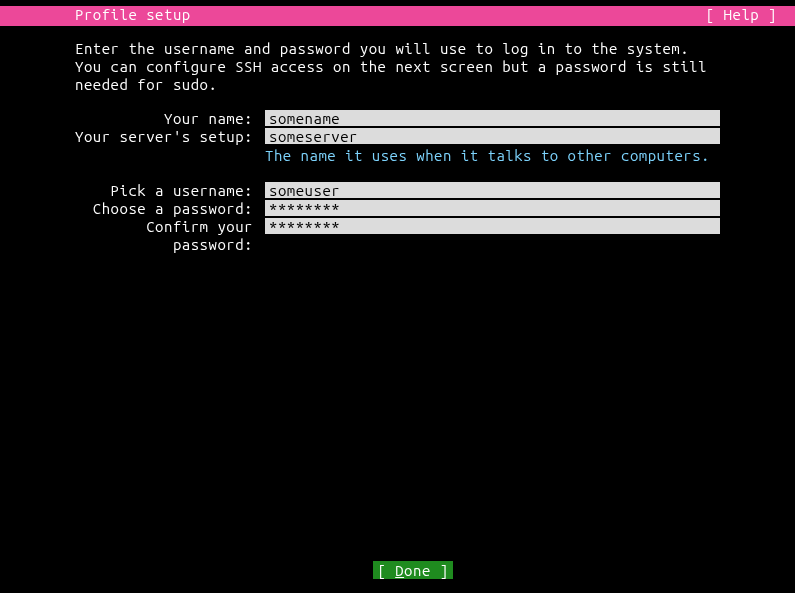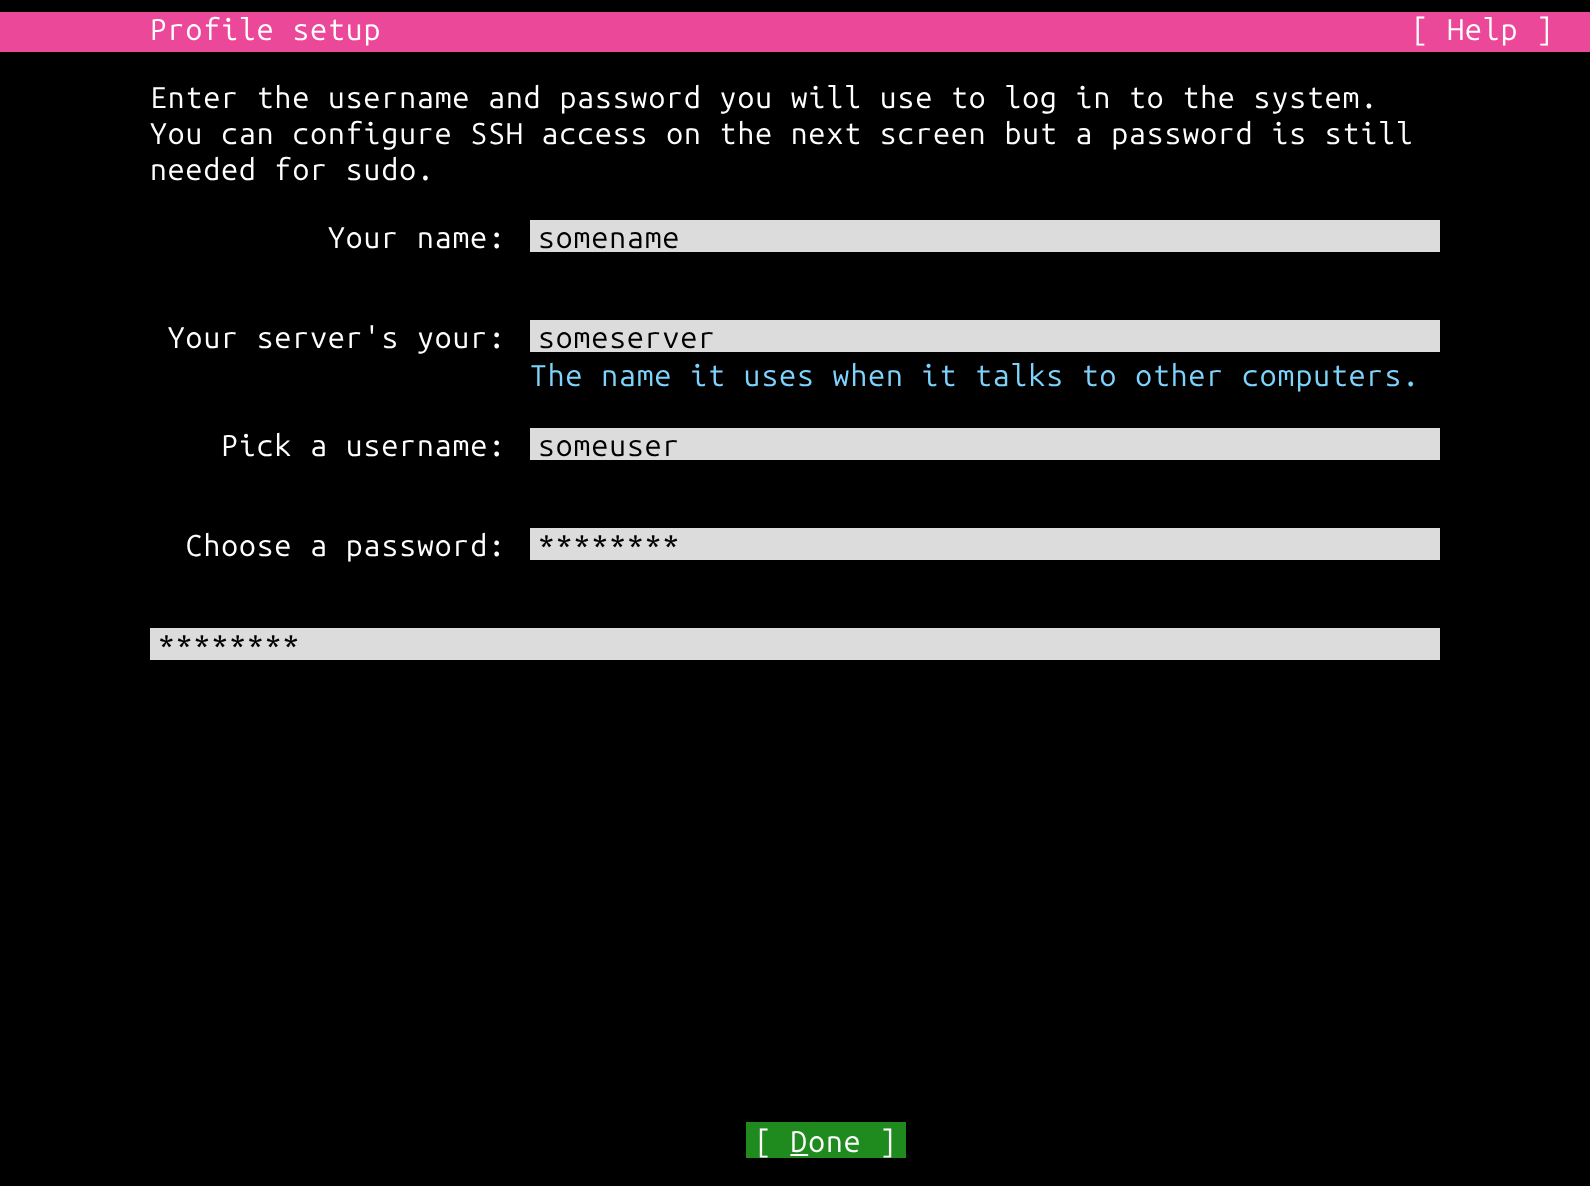--- a/index.html
+++ b/index.html
@@ -37,21 +37,20 @@
     }
     .instructions {
       color: #ffffff;
       line-height: 1.2;
       letter-spacing: 0.5px;
       margin-bottom: 16px;
     }
     .form-row {
       display: flex;
       align-items: flex-start;
-      margin-bottom: 32px;
     }
     .form-row.tight {
       margin-bottom: 0;
     }
     .form-label {
       width: 190px;
       text-align: right;
       padding-right: 12px;
       color: #ffffff;
       letter-spacing: 0.5px;
@@ -110,35 +109,36 @@
 
 <div class="content">
   <div class="instructions">Enter the username and password you will use to log in to the system. You can configure SSH access on the next screen but a password is still needed for sudo.</div>
 
   <div class="form-row">
     <div class="form-label">Your name:</div>
     <input class="form-input" type="text" value="somename" style="">
   </div>
 
   <div class="form-row tight">
-    <div class="form-label">Your server's your:</div>
+    <div class="form-label">Your server's setup:</div>
     <input class="form-input" type="text" value="someserver" style="">
   </div>
   <div class="form-helper">The name it uses when it talks to other computers.</div>
 
   <div class="form-row">
     <div class="form-label">Pick a username:</div>
     <input class="form-input" type="text" value="someuser" style="">
   </div>
 
   <div class="form-row">
     <div class="form-label">Choose a password:</div>
     <input class="form-input" type="text" value="********" style="">
   </div>
 
   <div class="form-row">
+    <div class="form-label">Confirm your password:</div>
     <input class="form-input" type="text" value="********" style="">
   </div>
 </div>
 
 <div class="footer">
   <button class="done-button"><span>[ </span><span class="underline">D</span><span>one</span><span>   ]</span></button>
 </div>
 
 </body></html>

